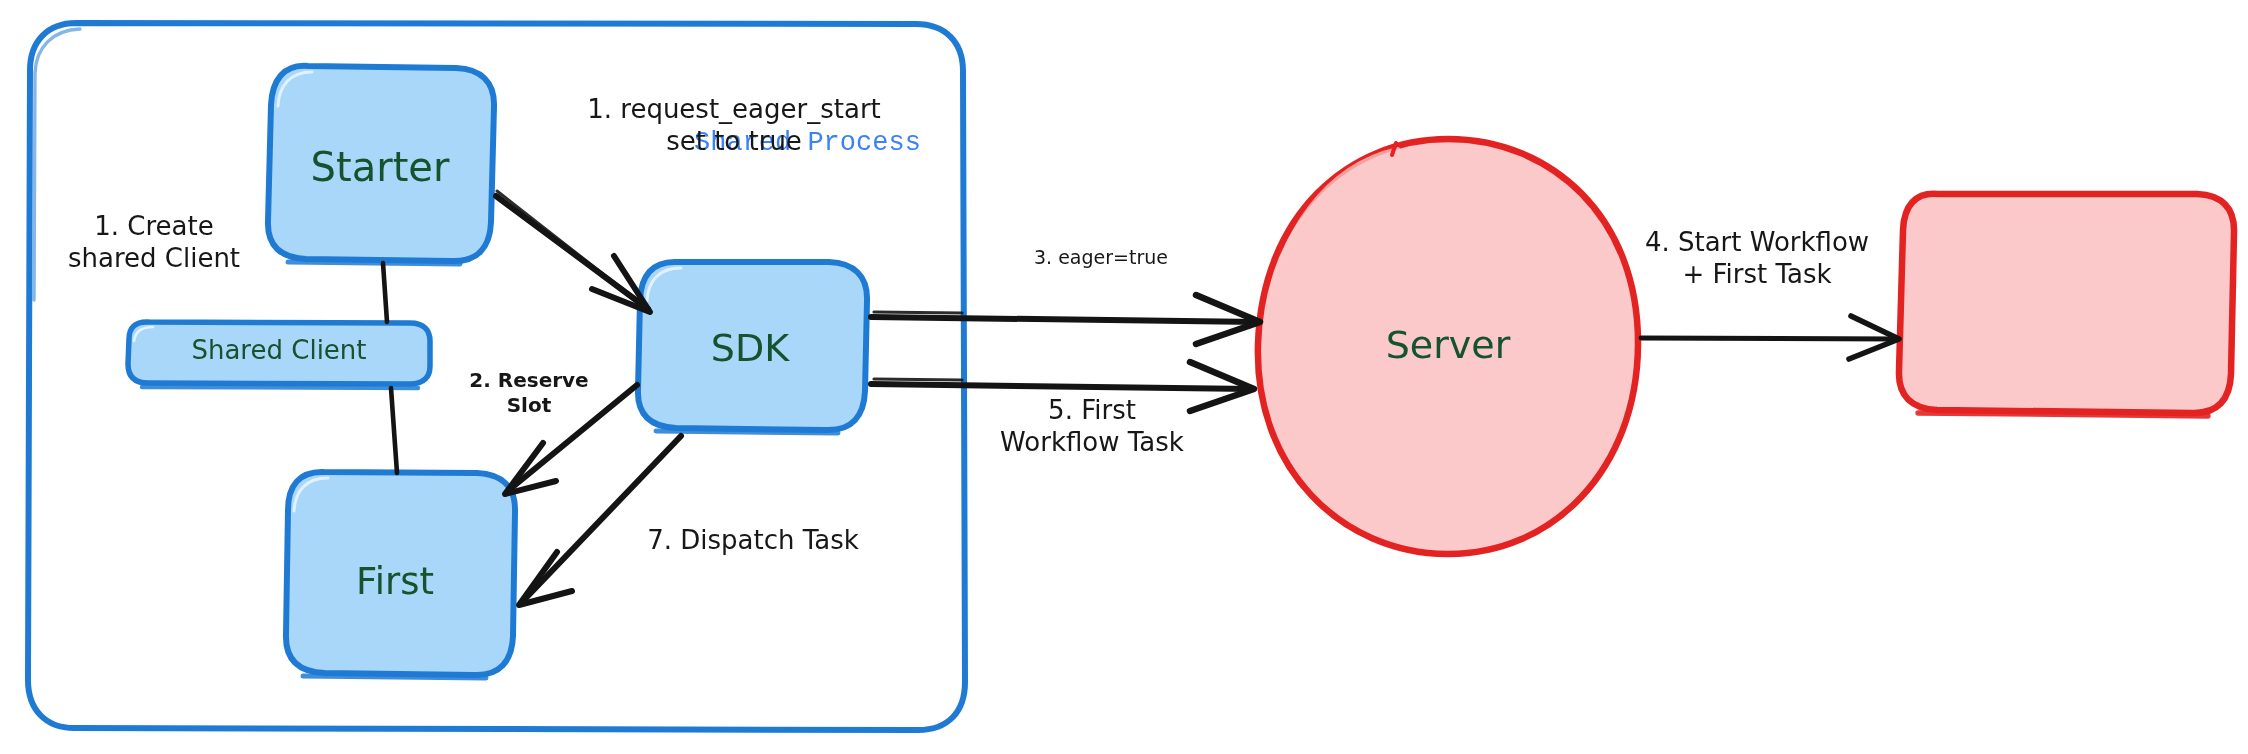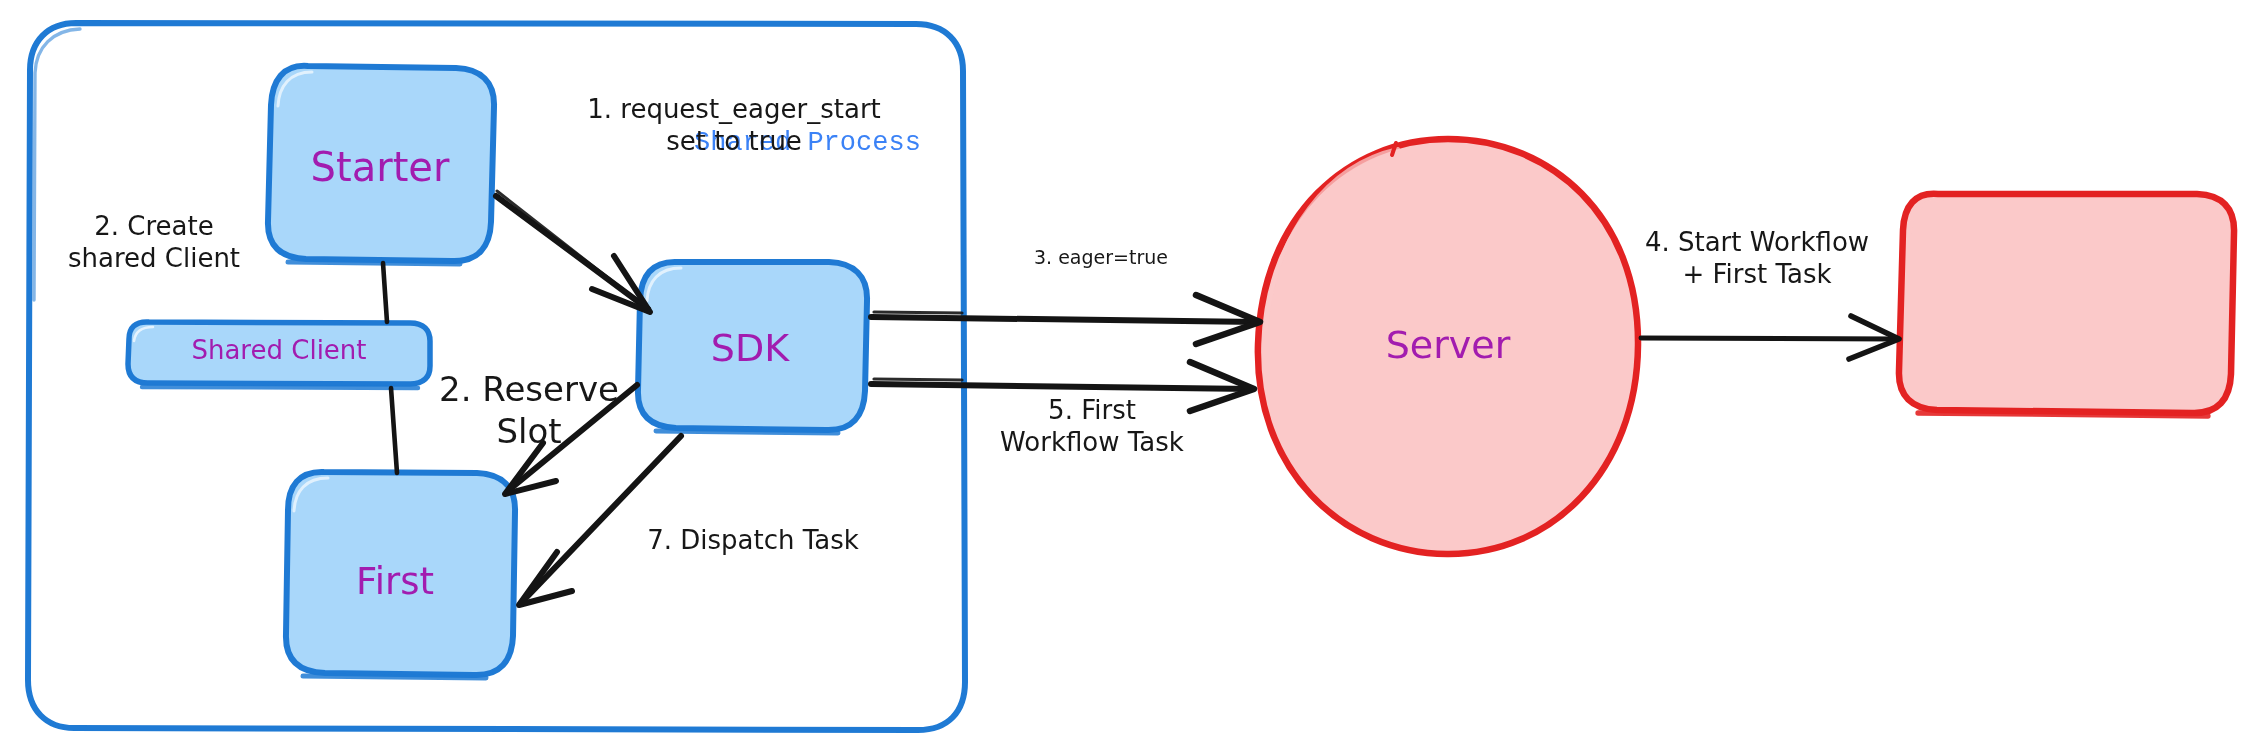--- a/index.html
+++ b/index.html
@@ -21,21 +21,21 @@
     top: 0;
     width: 2248px;
     height: 754px;
   }
   .node-label {
     position: absolute;
     display: flex;
     align-items: center;
     justify-content: center;
     text-align: left;
-    color: #a21caf;
+    color: #14532d;
     font-family: "DejaVu Sans", sans-serif;
     pointer-events: none;
     white-space: pre;
     line-height: 1.22;
   }
   .edge-label {
     position: absolute;
     text-align: center;
     color: #171717;
     font-family: "DejaVu Sans", sans-serif;
@@ -50,21 +50,21 @@
     margin-left: 40px;
   }
   .t-starter   { left: 268px; top: 72px;  width: 224px; height: 190px; font-size: 40px; }
   .t-sharedcli { left: 140px; top: 324px; width: 278px; height: 54px;  font-size: 26px; }
   .t-worker    { left: 280px; top: 476px; width: 230px; height: 212px; font-size: 37px; }
   .t-sdk       { left: 636px; top: 268px; width: 228px; height: 160px; font-size: 38px; }
   .t-server    { left: 1262px; top: 190px; width: 372px; height: 310px; font-size: 38px; }
   .t-db        { left: 1924px; top: 190px; width: 290px; height: 240px; font-size: 38px; }
   .l-create    { left: 34px;  top: 210px; width: 240px; font-size: 26px; }
   .l-eager     { left: 534px; top: 93px;  width: 400px; font-size: 26px; }
-  .l-reserve   { left: 424px; top: 368px; width: 210px; font-size: 34px; }
+  .l-reserve   { left: 424px; top: 368px; width: 210px; font-size: 20px; font-weight: bold; }
   .l-dispatch  { left: 608px; top: 524px; width: 290px; font-size: 26px; }
   .l-eagertrue { left: 966px; top: 246px; width: 270px; font-size: 19px; }
   .l-firstwf   { left: 932px; top: 394px; width: 320px; font-size: 26px; }
   .l-startwf   { left: 1592px; top: 226px; width: 330px; font-size: 26px; }
   .g-shared    { left: 654px; top: 128px; font-size: 27px; }
 </style>
 </head>
 <body>
 
 <div id="stage">
@@ -209,21 +209,21 @@
   </svg>
 
   <div class="group-title g-shared">Shared Process</div>
 
   <div class="node-label t-starter">Starter</div>
   <div class="node-label t-sharedcli">Shared Client</div>
   <div class="node-label t-worker">First</div>
   <div class="node-label t-sdk">SDK</div>
   <div class="node-label t-server">Server</div>
 
-  <div class="edge-label l-create">2. Create
+  <div class="edge-label l-create">1. Create
 shared Client</div>
   <div class="edge-label l-eager">1. request_eager_start
 set to true</div>
   <div class="edge-label l-reserve">2. Reserve
 Slot</div>
   <div class="edge-label l-dispatch">7. Dispatch Task</div>
   <div class="edge-label l-eagertrue">3. eager=true</div>
   <div class="edge-label l-firstwf">5. First
 Workflow Task</div>
   <div class="edge-label l-startwf">4. Start Workflow

